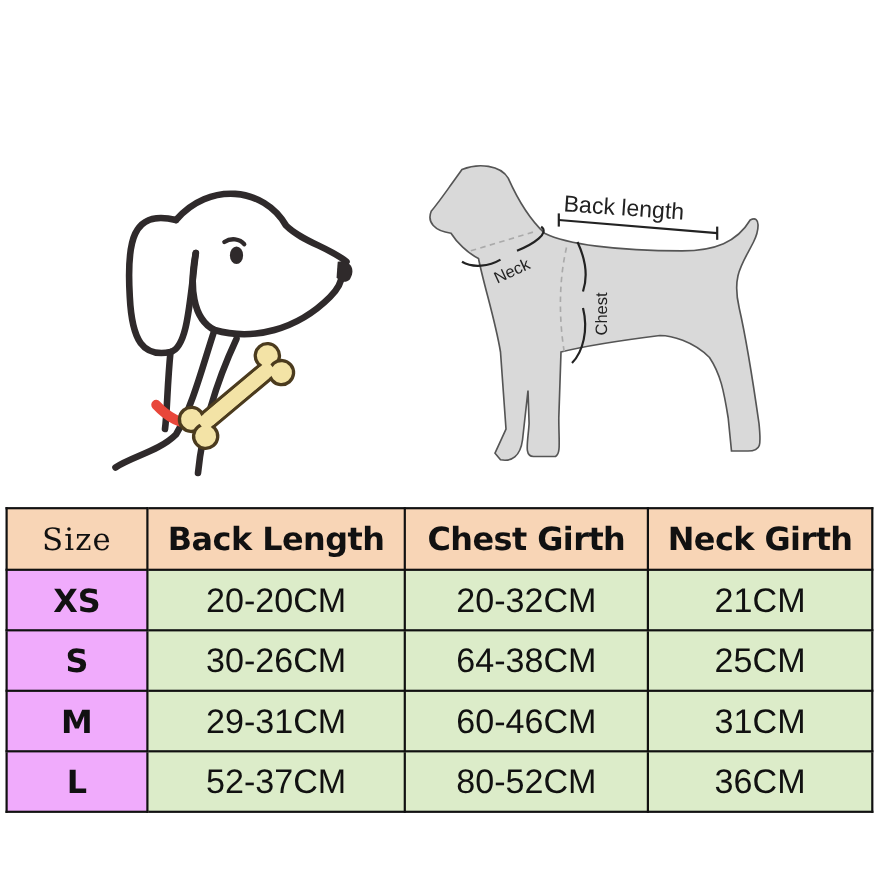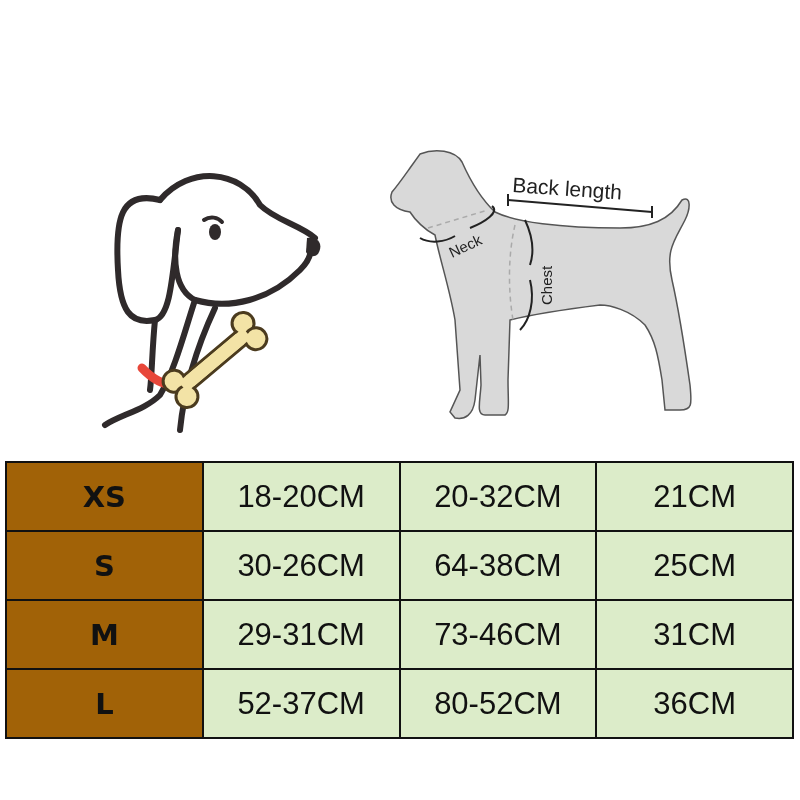--- a/index.html
+++ b/index.html
@@ -5,21 +5,21 @@
   html,body{margin:0;padding:0;background:#fff;}
   body{width:800px;height:800px;position:relative;overflow:hidden;font-family:"Liberation Sans",sans-serif;}
   .illus{position:absolute;}
   #dog-head{left:100px;top:160px;width:230px;height:280px;}
   #dog-body{left:380px;top:140px;width:320px;height:300px;}
   table.size{position:absolute;left:5px;top:461px;width:789px;height:278px;border-collapse:collapse;table-layout:fixed;}
   table.size td, table.size th{border:2.5px solid #111;text-align:center;padding:0;color:#111;}
   table.size th{background:#f8d5b6;font-weight:900;font-size:29px;height:54px;font-family:"DejaVu Sans",sans-serif;letter-spacing:-0.5px;}
   table.size th.sizehdr{font-family:"DejaVu Serif",serif;font-weight:normal;font-size:28px;letter-spacing:1px;}
   table.size td{background:#dcecc9;font-size:31px;height:53px;font-family:"Liberation Sans",sans-serif;}
-  table.size td.sz{background:#a16207;font-weight:900;font-size:29px;font-family:"DejaVu Sans",sans-serif;}
+  table.size td.sz{background:#f0abfc;font-weight:900;font-size:29px;font-family:"DejaVu Sans",sans-serif;}
 </style>
 </head>
 <body>
 
 <svg id="dog-head" class="illus" viewBox="0 0 230 280">
   <g fill="none" stroke="#2f2a2b" stroke-width="6" stroke-linecap="round" stroke-linejoin="round">
     <path d="M60 40 C20 30 15 60 18 110 C20 150 30 165 55 160 C70 156 72 120 78 70"></path>
     <path d="M60 40 C90 5 140 10 160 45 C175 60 200 65 215 78"></path>
     <path d="M78 70 C72 100 75 130 95 140 C130 150 170 140 200 110 C210 100 212 92 210 85"></path>
     <path d="M95 140 C85 170 75 210 60 235 C45 250 20 255 5 265"></path>
@@ -54,36 +54,42 @@
     <path d="M145 80 C152 95 155 110 150 125"></path>
     <path d="M150 140 C155 160 150 180 140 190"></path>
   </g>
   <text x="132" y="52" font-family="Liberation Sans, sans-serif" font-size="21" fill="#222" transform="rotate(4 132 52)">Back length</text>
   <text x="72" y="118" font-family="Liberation Sans, sans-serif" font-size="15" fill="#222" transform="rotate(-25 72 118)">Neck</text>
   <text x="172" y="165" font-family="Liberation Sans, sans-serif" font-size="15" fill="#222" transform="rotate(-90 172 165)">Chest</text>
 </svg>
 
 <table class="size">
   <tbody>
+      <tr>
+    <th class="sizehdr" style="width:126px">Size</th>
+    <th style="width:232px">Back Length</th>
+    <th style="width:219px">Chest Girth</th>
+    <th>Neck Girth</th>
+  </tr>
   <tr>
     <td class="sz">XS</td>
-    <td>18-20CM</td>
+    <td>20-20CM</td>
     <td>20-32CM</td>
     <td>21CM</td>
   </tr>
   <tr>
     <td class="sz">S</td>
     <td>30-26CM</td>
     <td>64-38CM</td>
     <td>25CM</td>
   </tr>
   <tr>
     <td class="sz">M</td>
     <td>29-31CM</td>
-    <td>73-46CM</td>
+    <td>60-46CM</td>
     <td>31CM</td>
   </tr>
   <tr>
     <td class="sz">L</td>
     <td>52-37CM</td>
     <td>80-52CM</td>
     <td>36CM</td>
   </tr>
 </tbody>
   </table>

